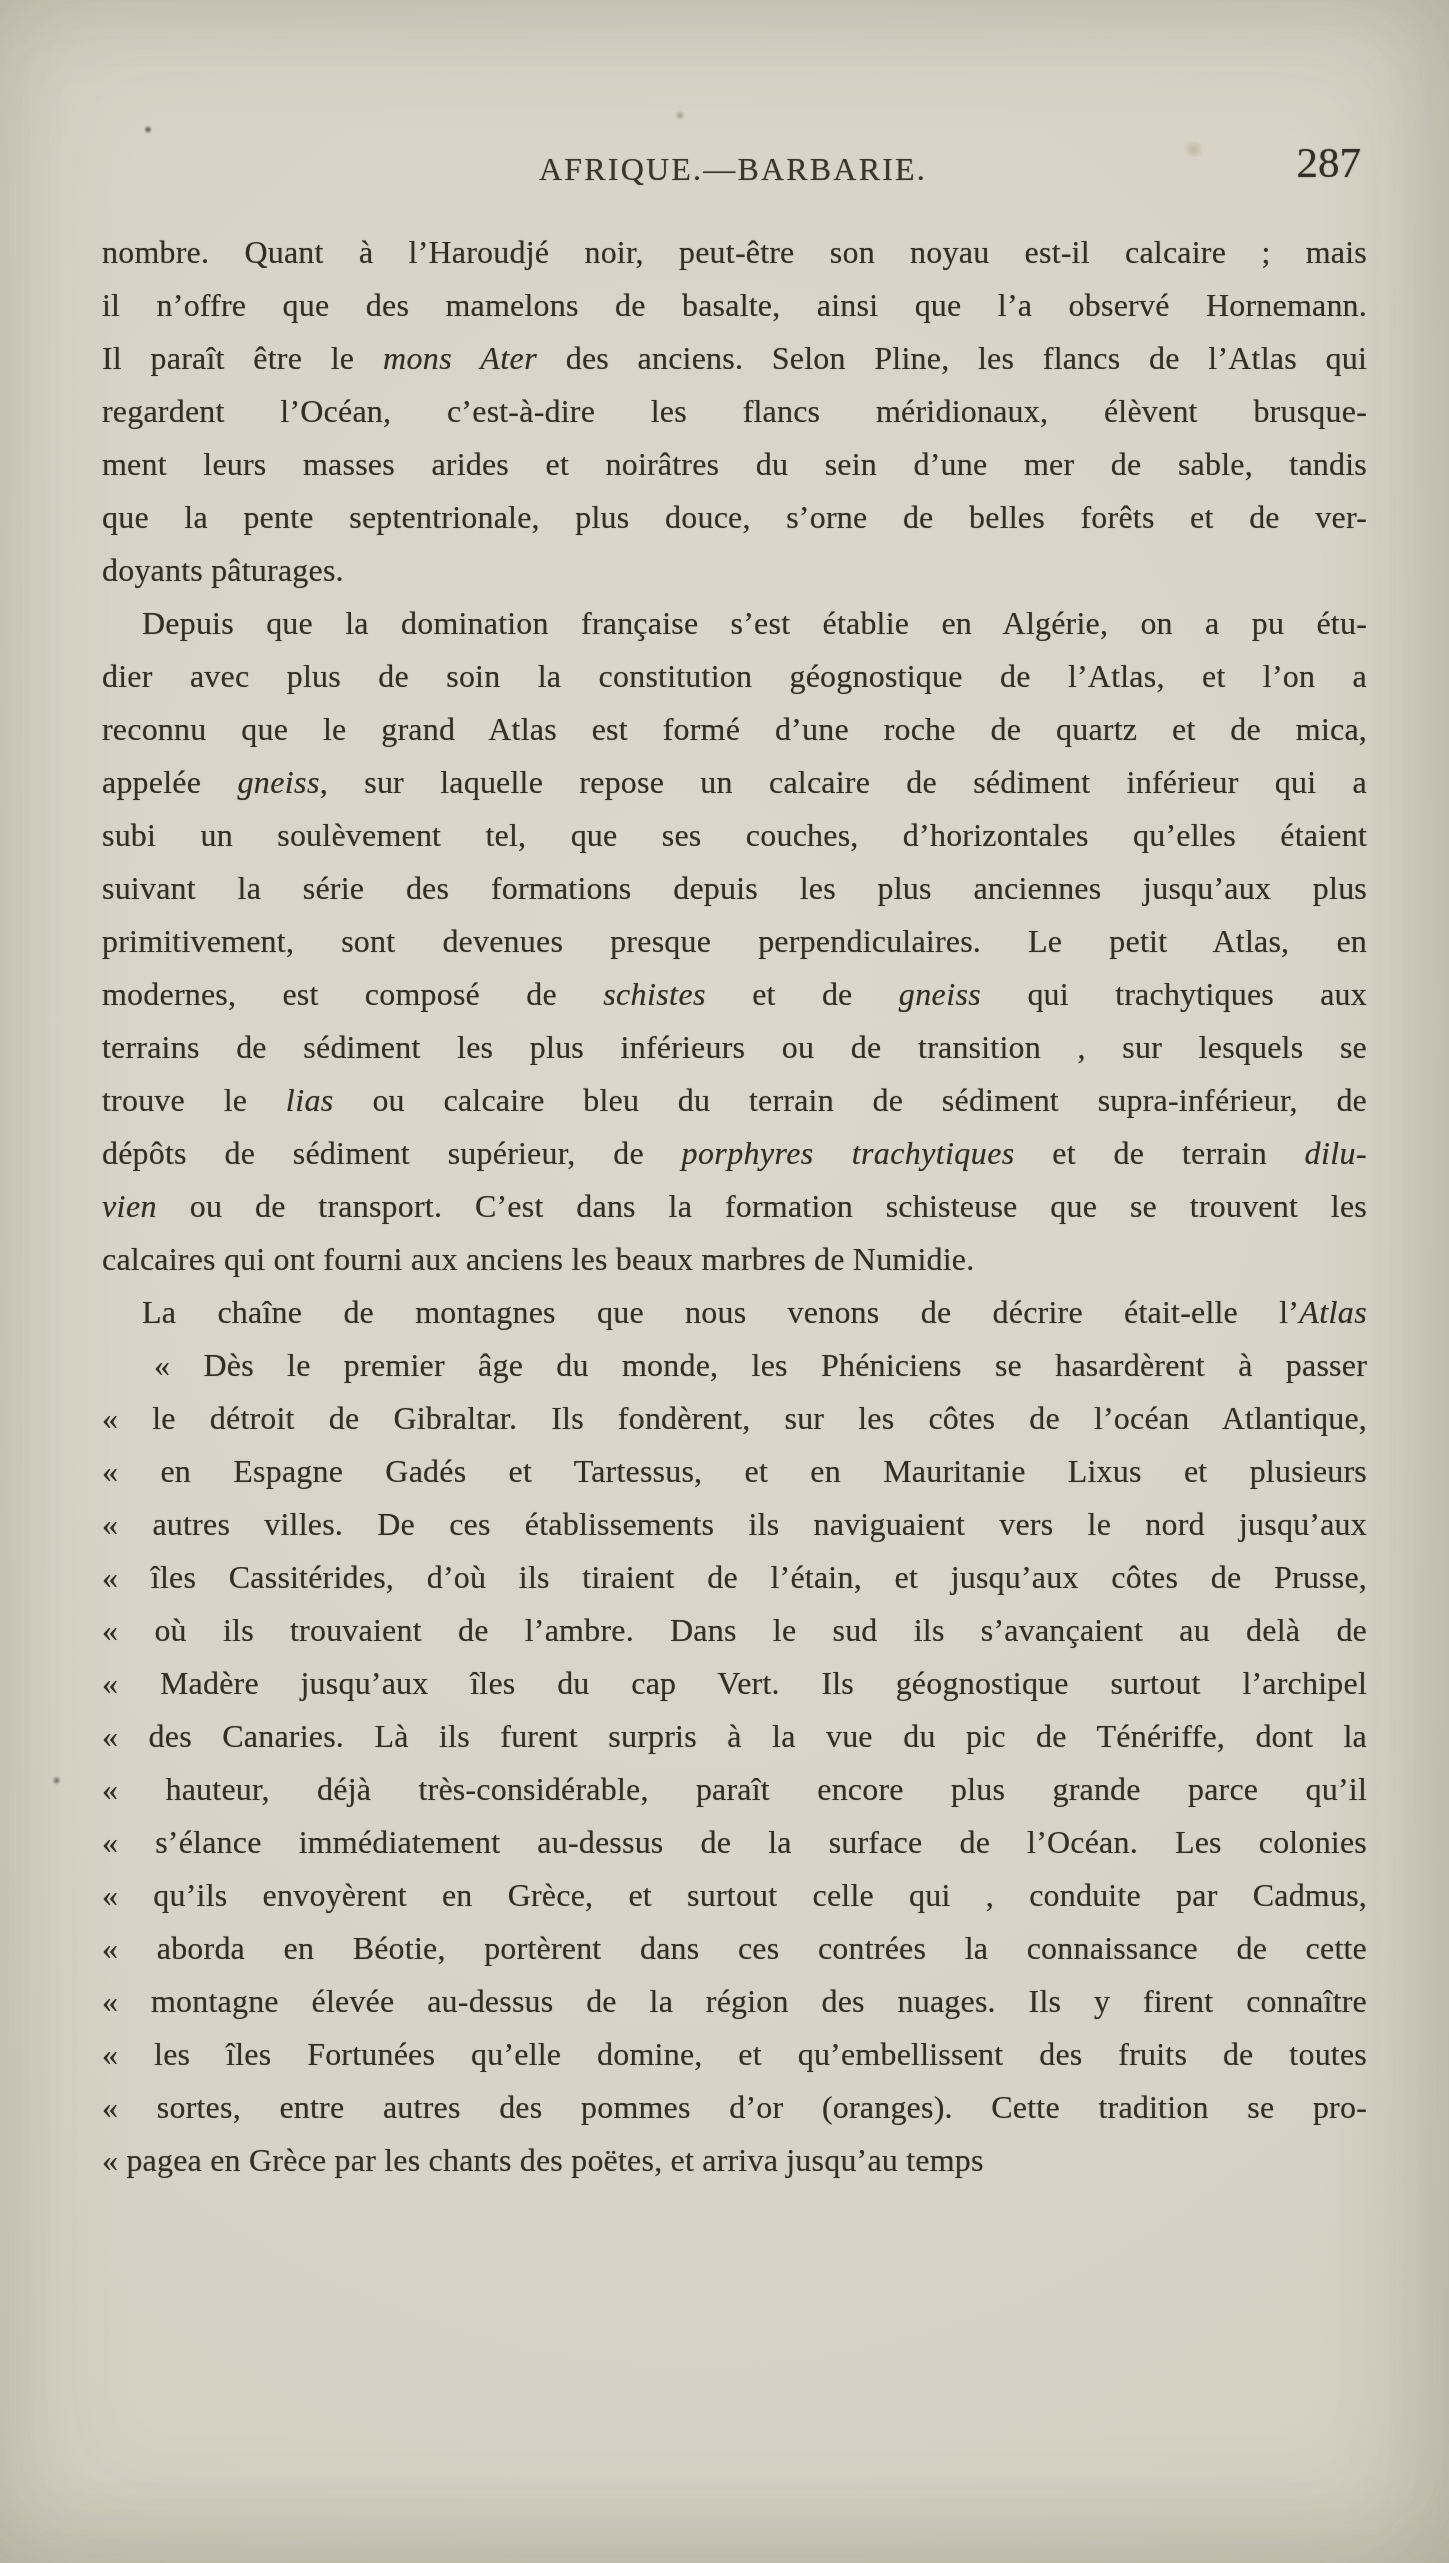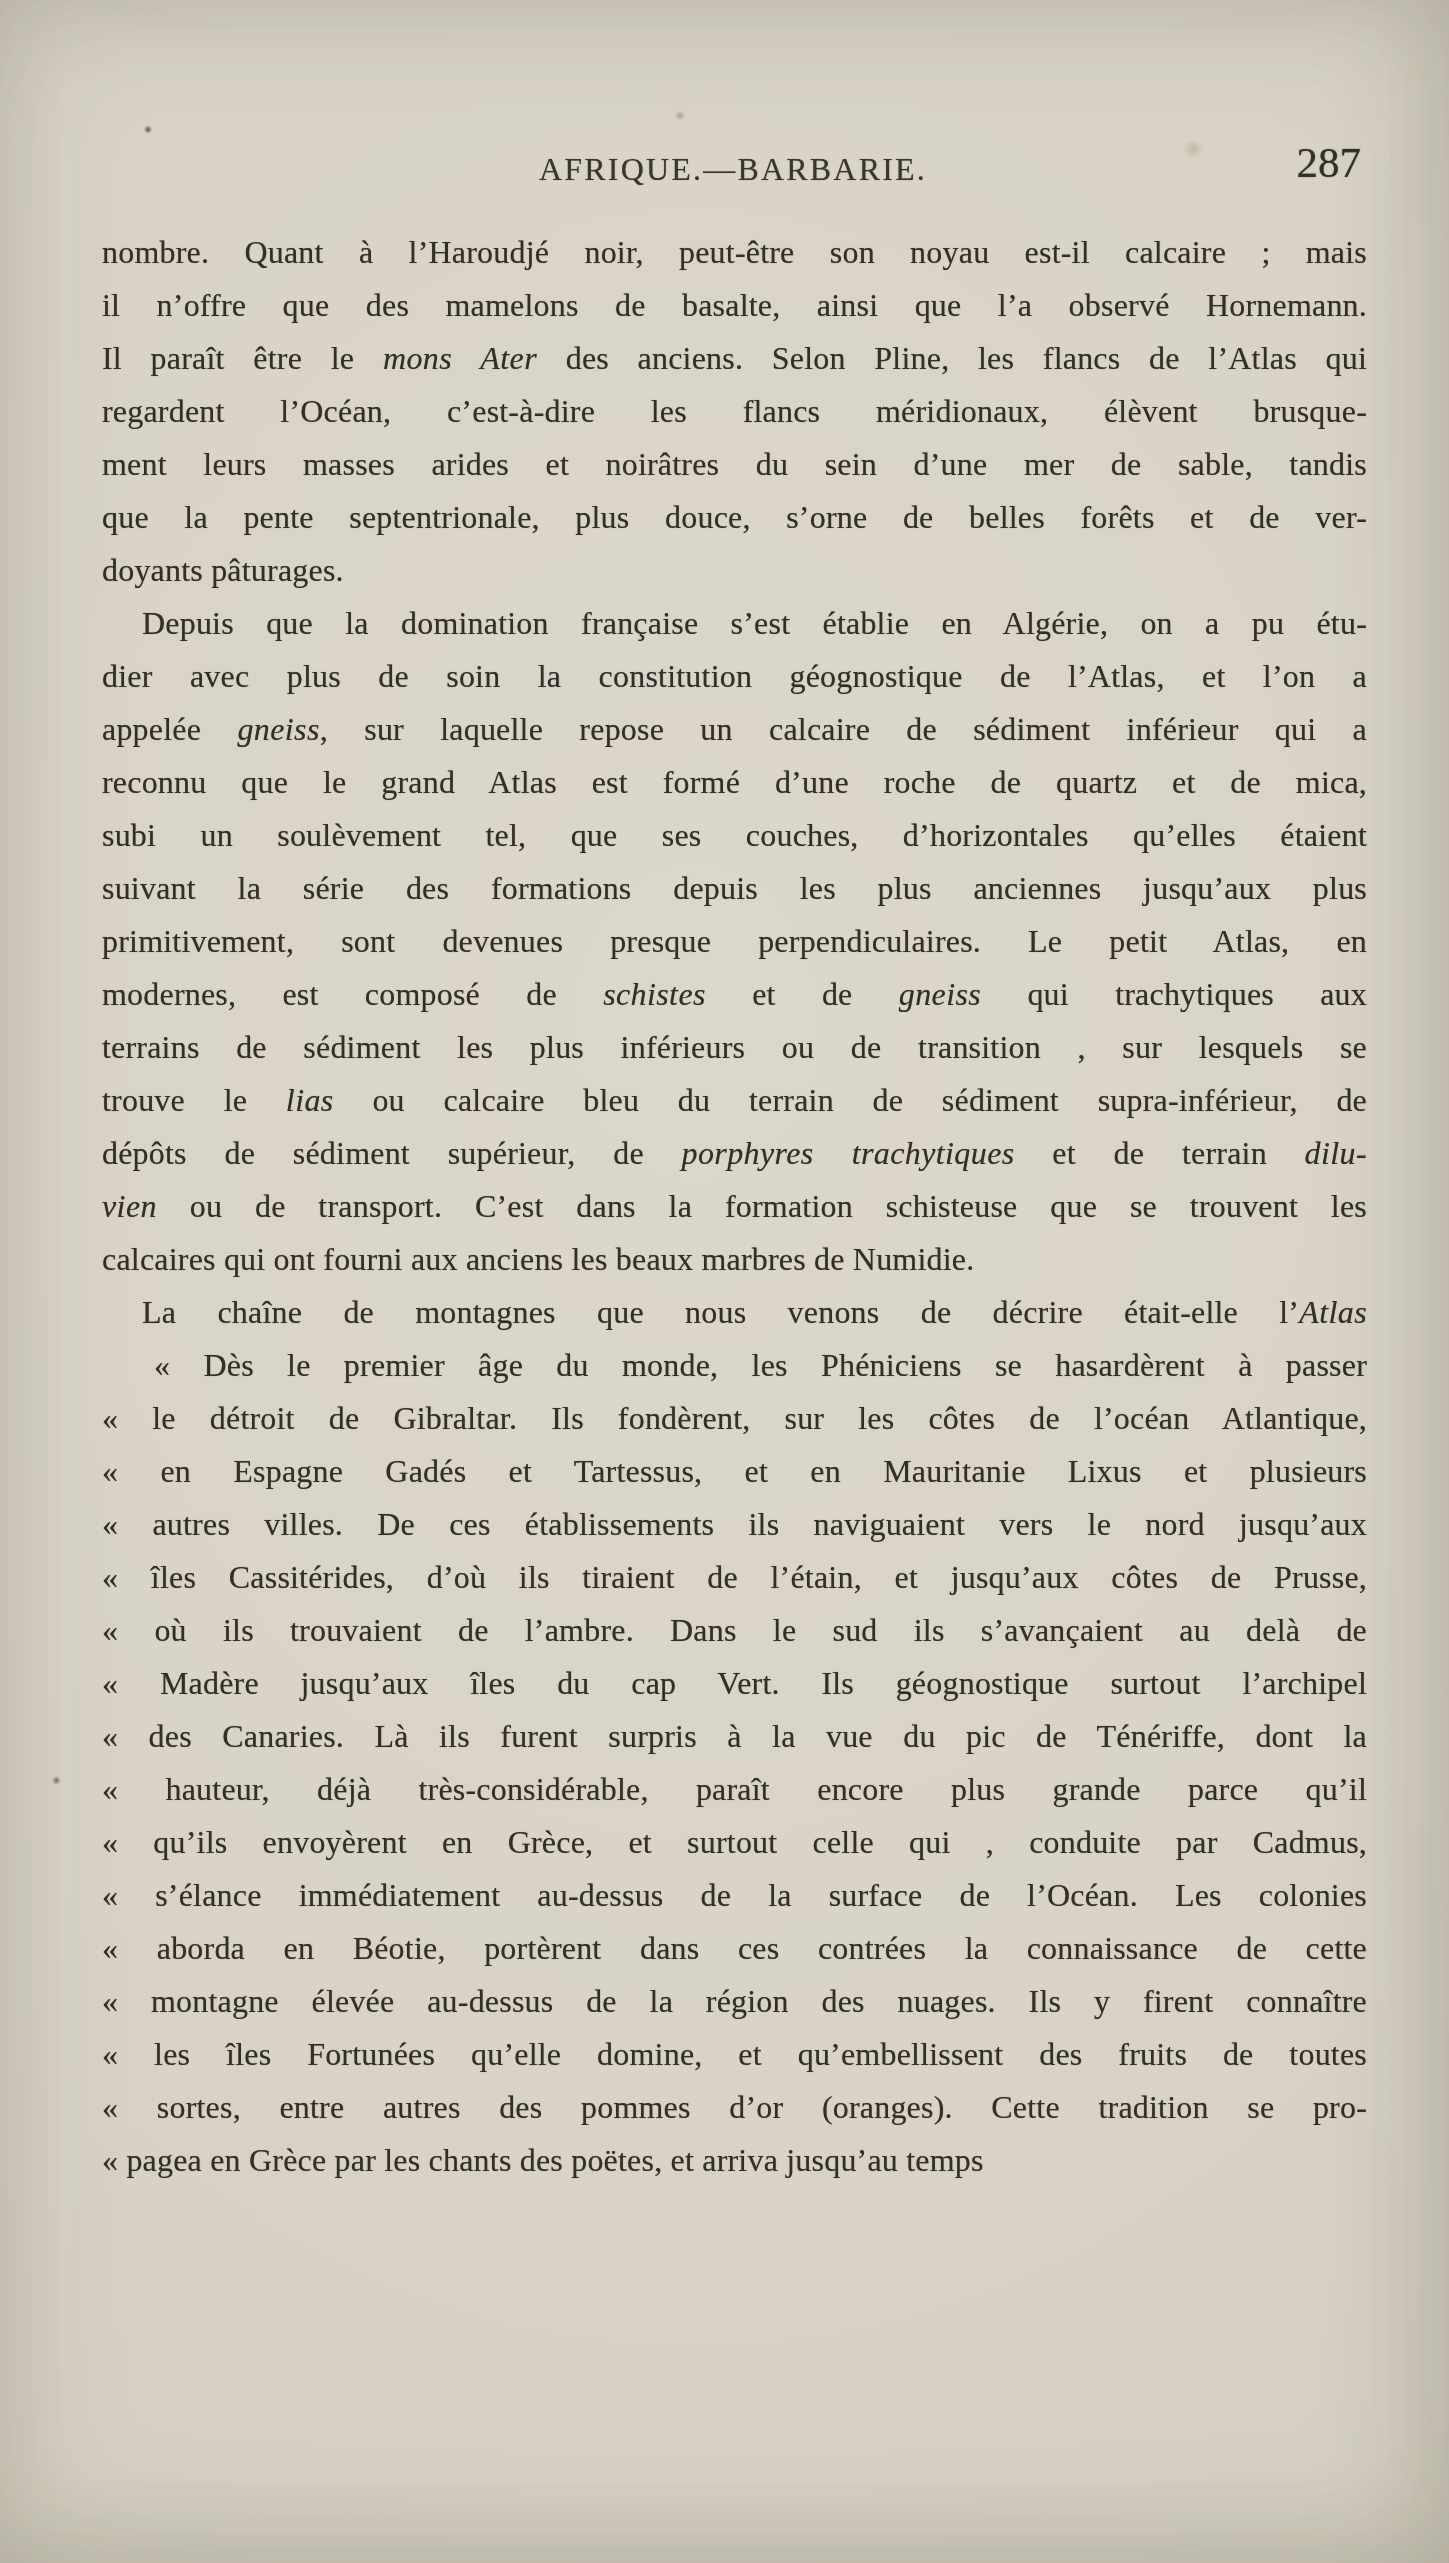--- a/index.html
+++ b/index.html
@@ -113,22 +113,22 @@
         <div class="line"><span>il n’offre que des mamelons de basalte, ainsi que l’a observé Hornemann.</span></div>
         <div class="line"><span>Il paraît être le </span><i>mons Ater</i><span> des anciens. Selon Pline, les flancs de l’Atlas qui</span></div>
         <div class="line"><span>regardent l’Océan, c’est-à-dire les flancs méridionaux, élèvent brusque-</span></div>
         <div class="line"><span>ment leurs masses arides et noirâtres du sein d’une mer de sable, tandis</span></div>
         <div class="line"><span>que la pente septentrionale, plus douce, s’orne de belles forêts et de ver-</span></div>
         <div class="line last"><span>doyants pâturages.</span></div>
       </div>
       <div class="para">
         <div class="line indent"><span>Depuis que la domination française s’est établie en Algérie, on a pu étu-</span></div>
         <div class="line"><span>dier avec plus de soin la constitution géognostique de l’Atlas, et l’on a</span></div>
+        <div class="line"><span>reconnu que le grand Atlas est formé d’une roche de quartz et de mica,</span></div>
         <div class="line"><span>appelée </span><i>gneiss</i><span>, sur laquelle repose un calcaire de sédiment inférieur qui a</span></div>
-        <div class="line"><span>reconnu que le grand Atlas est formé d’une roche de quartz et de mica,</span></div>
         <div class="line"><span>subi un soulèvement tel, que ses couches, d’horizontales qu’elles étaient</span></div>
         <div class="line"><span>suivant la série des formations depuis les plus anciennes jusqu’aux plus</span></div>
         <div class="line"><span>primitivement, sont devenues presque perpendiculaires. Le petit Atlas, en</span></div>
         <div class="line"><span>modernes, est composé de </span><i>schistes</i><span> et de </span><i>gneiss</i><span> qui trachytiques aux</span></div>
         <div class="line"><span>terrains de sédiment les plus inférieurs ou de transition , sur lesquels se</span></div>
         <div class="line"><span>trouve le </span><i>lias</i><span> ou calcaire bleu du terrain de sédiment supra-inférieur, de</span></div>
         <div class="line"><span>dépôts de sédiment supérieur, de </span><i>porphyres trachytiques</i><span> et de terrain </span><i>dilu-</i></div>
         <div class="line"><i>vien</i><span> ou de transport. C’est dans la formation schisteuse que se trouvent les</span></div>
         <div class="line last"><span>calcaires qui ont fourni aux anciens les beaux marbres de Numidie.</span></div>
       </div>
@@ -138,22 +138,22 @@
       <div class="para para-quote">
         <div class="line indent"><span>« Dès le premier âge du monde, les Phéniciens se hasardèrent à passer</span></div>
         <div class="line"><span>« le détroit de Gibraltar. Ils fondèrent, sur les côtes de l’océan Atlantique,</span></div>
         <div class="line"><span>« en Espagne Gadés et Tartessus, et en Mauritanie Lixus et plusieurs</span></div>
         <div class="line"><span>« autres villes. De ces établissements ils naviguaient vers le nord jusqu’aux</span></div>
         <div class="line"><span>« îles Cassitérides, d’où ils tiraient de l’étain, et jusqu’aux côtes de Prusse,</span></div>
         <div class="line"><span>« où ils trouvaient de l’ambre. Dans le sud ils s’avançaient au delà de</span></div>
         <div class="line"><span>« Madère jusqu’aux îles du cap Vert. Ils géognostique surtout l’archipel</span></div>
         <div class="line"><span>« des Canaries. Là ils furent surpris à la vue du pic de Ténériffe, dont la</span></div>
         <div class="line"><span>« hauteur, déjà très-considérable, paraît encore plus grande parce qu’il</span></div>
+        <div class="line"><span>« s’élance immédiatement au-dessus de la surface de l’Océan. Les colonies</span></div>
         <div class="line"><span>« qu’ils envoyèrent en Grèce, et surtout celle qui , conduite par Cadmus,</span></div>
-        <div class="line"><span>« s’élance immédiatement au-dessus de la surface de l’Océan. Les colonies</span></div>
         <div class="line"><span>« aborda en Béotie, portèrent dans ces contrées la connaissance de cette</span></div>
         <div class="line"><span>« montagne élevée au-dessus de la région des nuages. Ils y firent connaître</span></div>
         <div class="line"><span>« les îles Fortunées qu’elle domine, et qu’embellissent des fruits de toutes</span></div>
         <div class="line"><span>« sortes, entre autres des pommes d’or (oranges). Cette tradition se pro-</span></div>
         <div class="line last"><span>« pagea en Grèce par les chants des poëtes, et arriva jusqu’au temps</span></div>
       </div>
     </main>
 </div>
 
 

